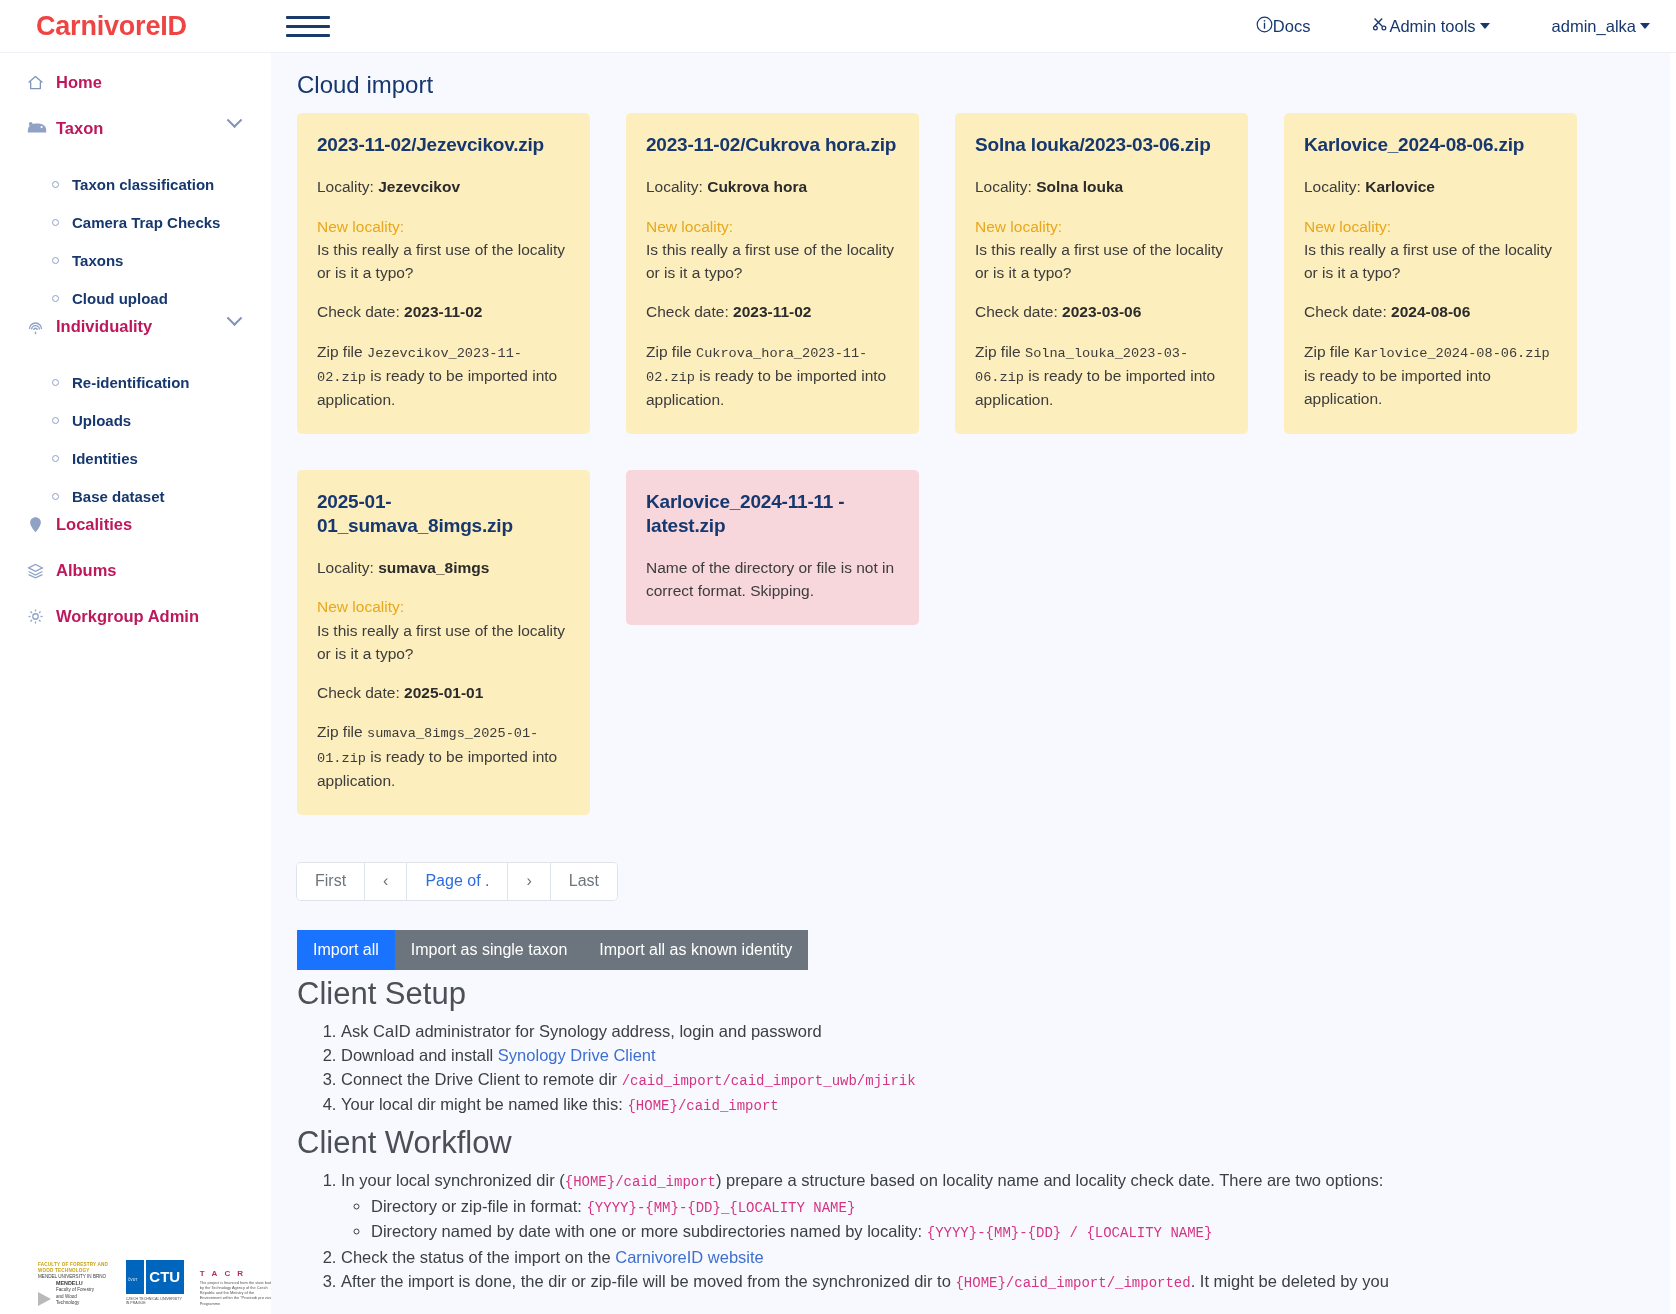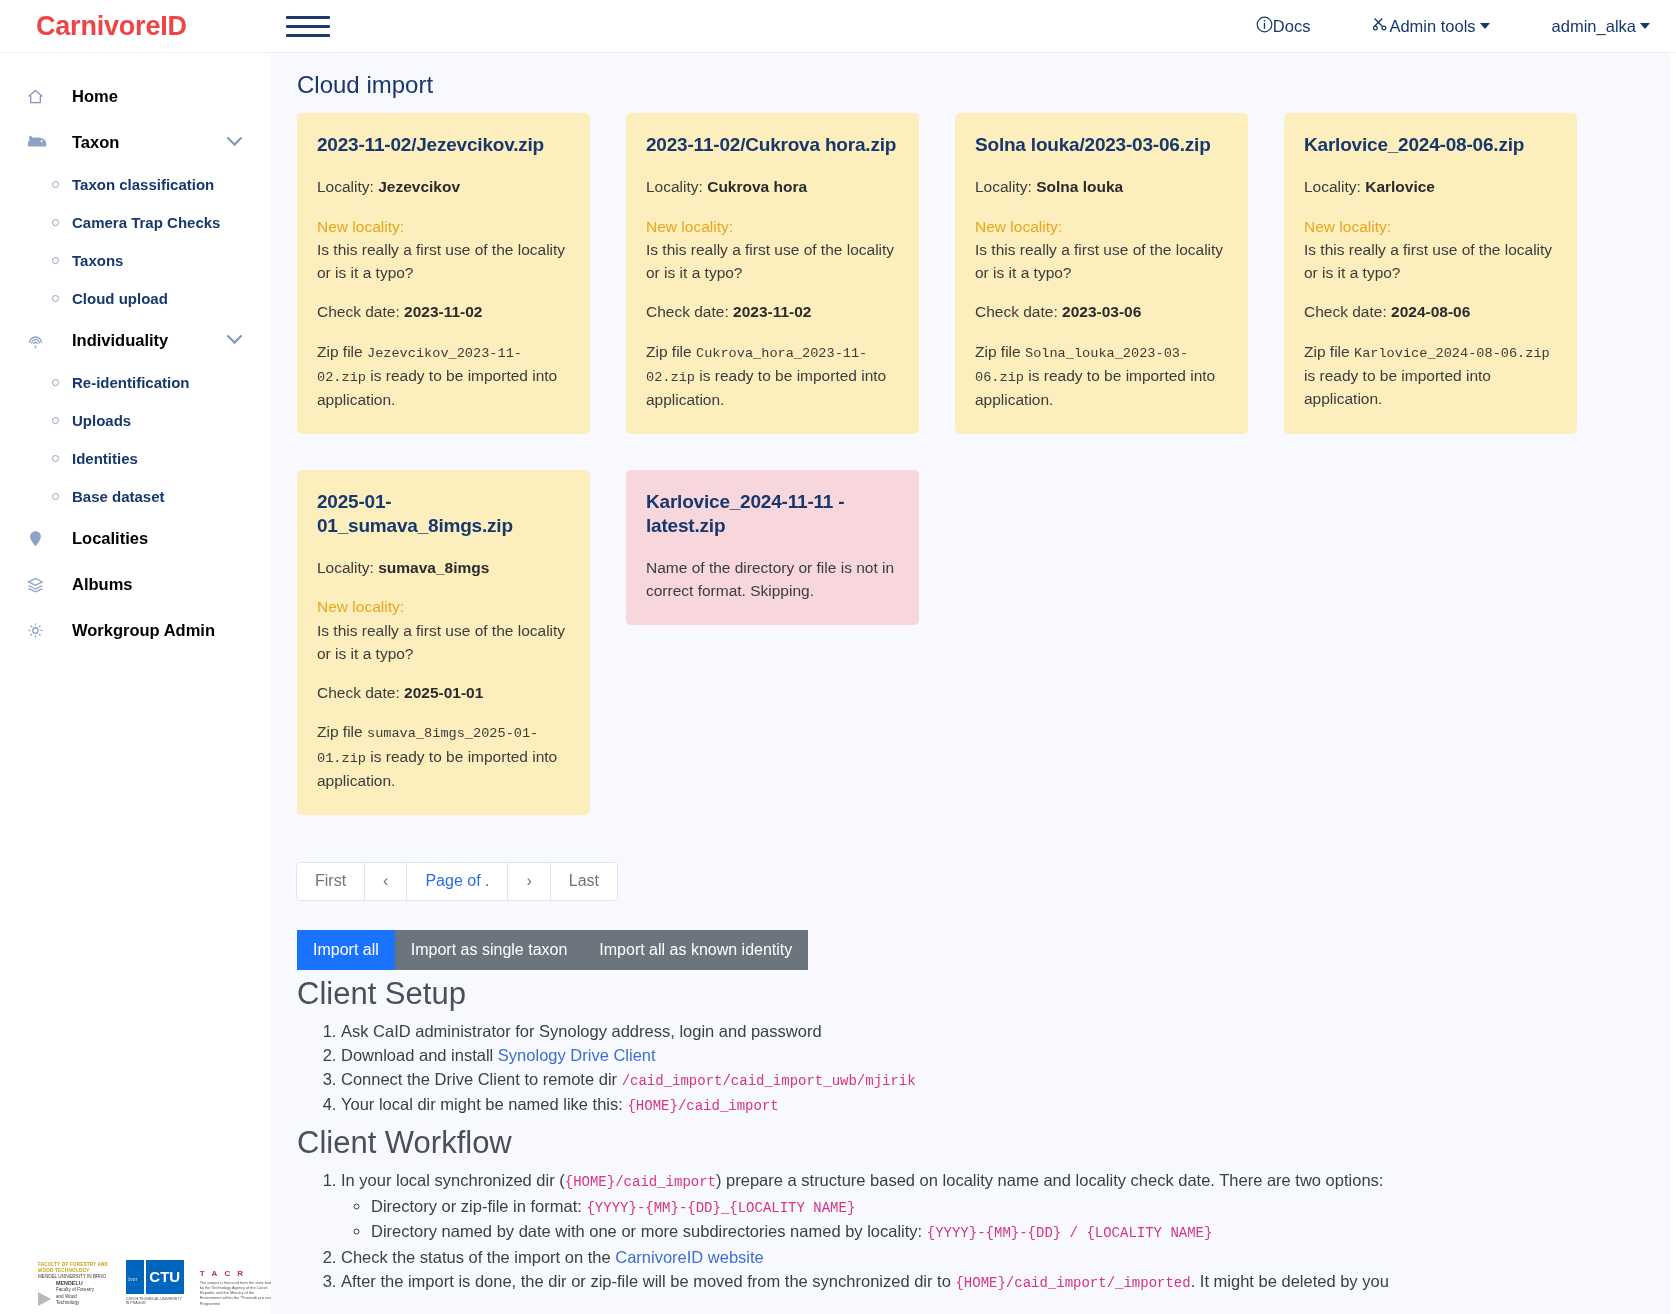--- a/index.html
+++ b/index.html
@@ -35,22 +35,22 @@
   .caret{ display:inline-block; width:0;height:0;border-left:5px solid transparent;
     border-right:5px solid transparent;border-top:6px solid #17386e; margin-left:4px;}
 
   
   .sidebar{
     position:absolute; top:53px; left:0; width:277px; height:1261px;
     background:#ffffff; border-right:1px solid #e9ecf3;
     padding-top:20px;
   }
   .nav-item{
-    display:flex; align-items:center; height:46px; padding-left:26px;
-    color:#000000; font-size:16.5px; font-weight:bold; cursor:pointer; position:relative;gap:16px;
+    display:flex; align-items:flex-start; height:46px; padding-left:26px;
+    color:#be185d; font-size:16.5px; font-weight:bold; cursor:pointer; position:relative;
   }
   .nav-item .ico{ width:30px; display:flex; align-items:center; color:#7f93bb;}
   .nav-item .chev{
     position:absolute; right:36px; width:11px; height:11px;
     border-right:2px solid #7f93bb; border-bottom:2px solid #7f93bb;
     transform:rotate(45deg) translate(-3px,-3px);
   }
   .sub-item{
     display:flex; align-items:center; height:38px; padding-left:52px;
     color:#17386e; font-size:15px; font-weight:bold; cursor:pointer;

